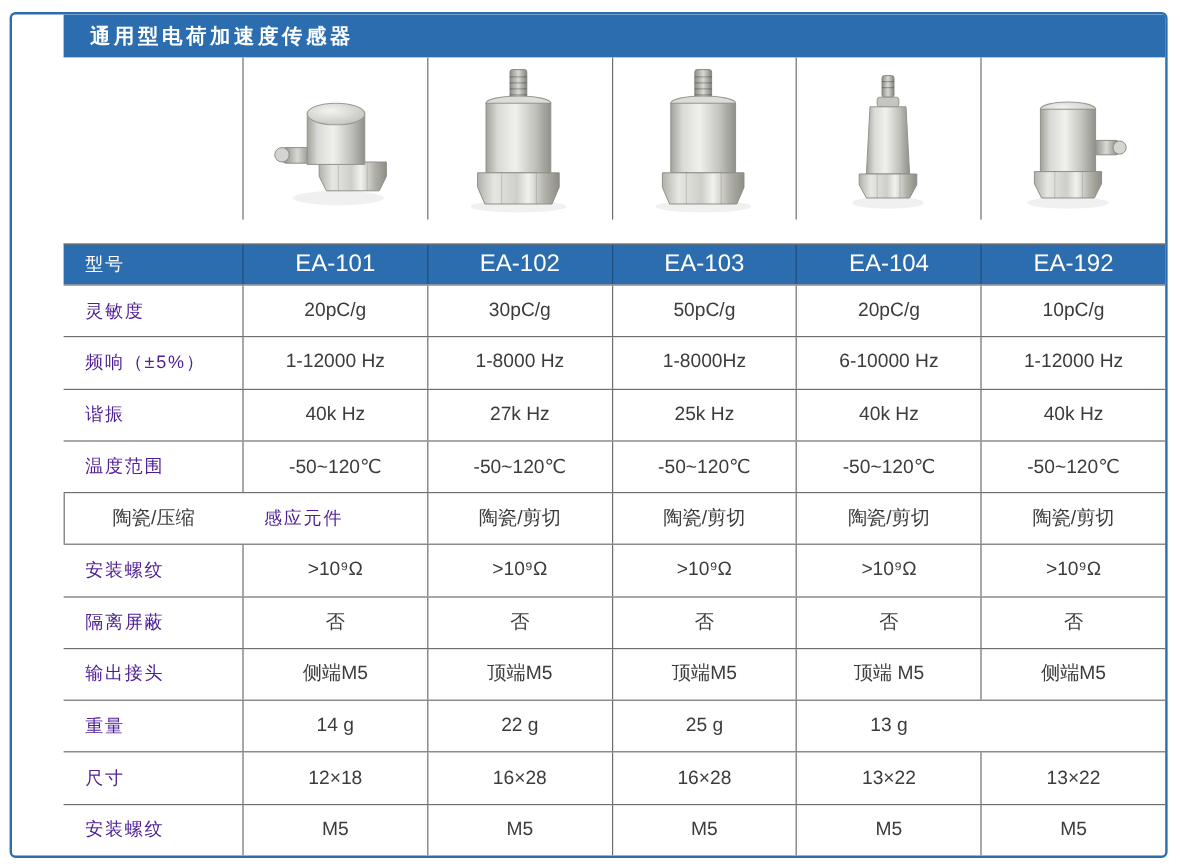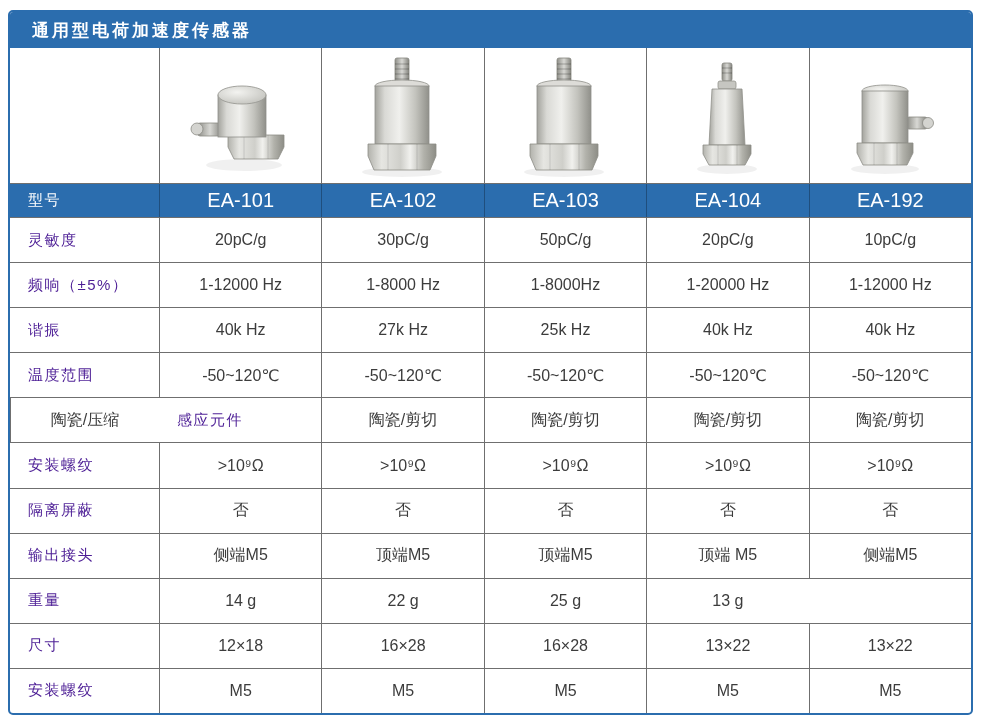--- a/index.html
+++ b/index.html
@@ -11,20 +11,21 @@
   }
   .sheet {
     width: 965px; height: 705px;
     margin: 10px 0 0 8px;
     border: 2px solid #2b6dae;
     border-radius: 5px;
     background: #fff;
     overflow: hidden;
     display: flex;
     flex-direction: column;
+    padding-left: 43px;
   }
   .titlebar {
     height: 36px; flex: 0 0 36px;
     background: #2b6dae;
     color: #ffffff;
     display: flex; align-items: center;
     padding-left: 22px;
     font-size: 17px; font-weight: bold;
     letter-spacing: 3px;
   }
@@ -37,20 +38,21 @@
     border-left: 1px solid #6f6f6f;
     display: flex; align-items: center; justify-content: center;
     background: #fff;
   }
   .img-cell:first-child { border-left: none; }
   .model-row {
     height: 34px; flex: 0 0 34px;
     background: #2b6dae;
     border-top: 1px solid #6f6f6f;
     color: #fff;
+    margin-top: 20px;
   }
   .model-row .cell { border-left: 1px solid rgba(0,0,0,0.28); color: #fff; font-size: 20px; }
   .model-row .cell.label { border-left: none; color: #fff; }
   .spec-row {
     height: 45px; flex: 1 1 45px;
     border-top: 1px solid #6f6f6f;
   }
   .cell {
     display: flex; align-items: center; justify-content: center;
     font-size: 16px;
@@ -199,21 +201,21 @@
     <div class="cell">50pC/g</div>
     <div class="cell">20pC/g</div>
     <div class="cell">10pC/g</div>
   </div>
 
   <div class="grid-row spec-row">
     <div class="cell label">频响（±5%）</div>
     <div class="cell">1-12000 Hz</div>
     <div class="cell">1-8000 Hz</div>
     <div class="cell">1-8000Hz</div>
-    <div class="cell">1-20000 Hz</div>
+    <div class="cell">6-10000 Hz</div>
     <div class="cell">1-12000 Hz</div>
   </div>
 
   <div class="grid-row spec-row">
     <div class="cell label">谐振</div>
     <div class="cell">40k Hz</div>
     <div class="cell">27k Hz</div>
     <div class="cell">25k Hz</div>
     <div class="cell">40k Hz</div>
     <div class="cell">40k Hz</div>

